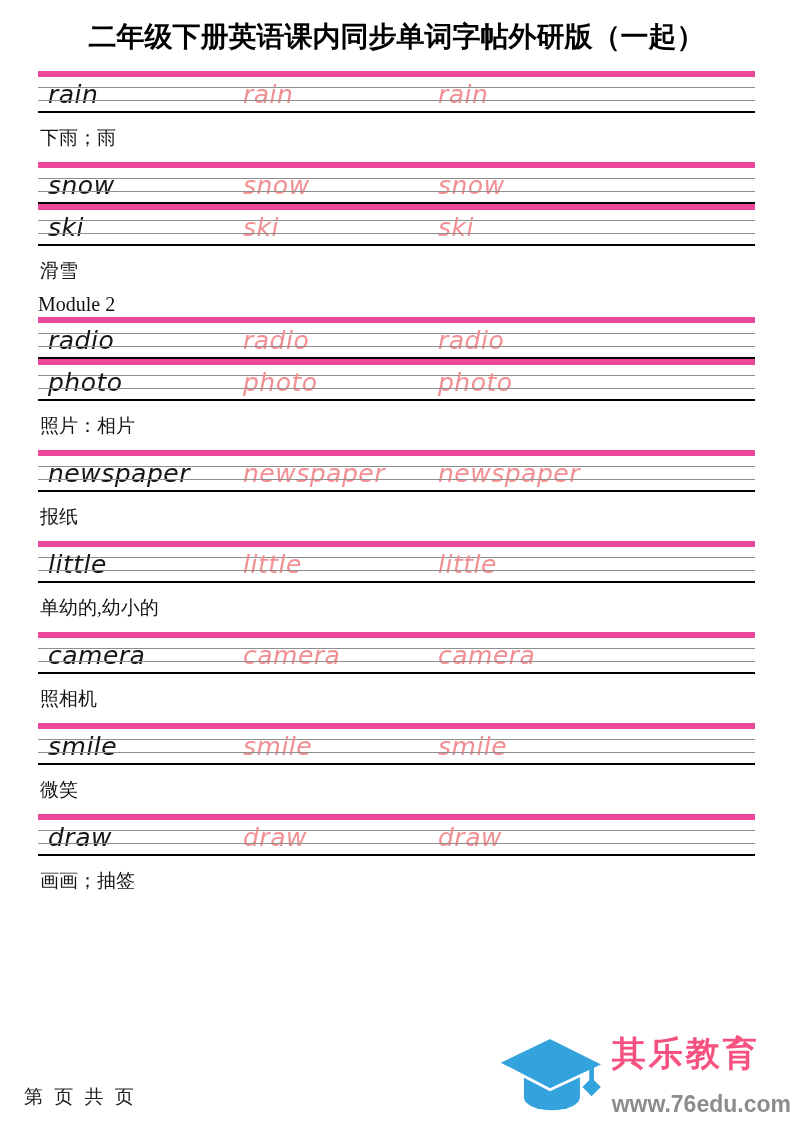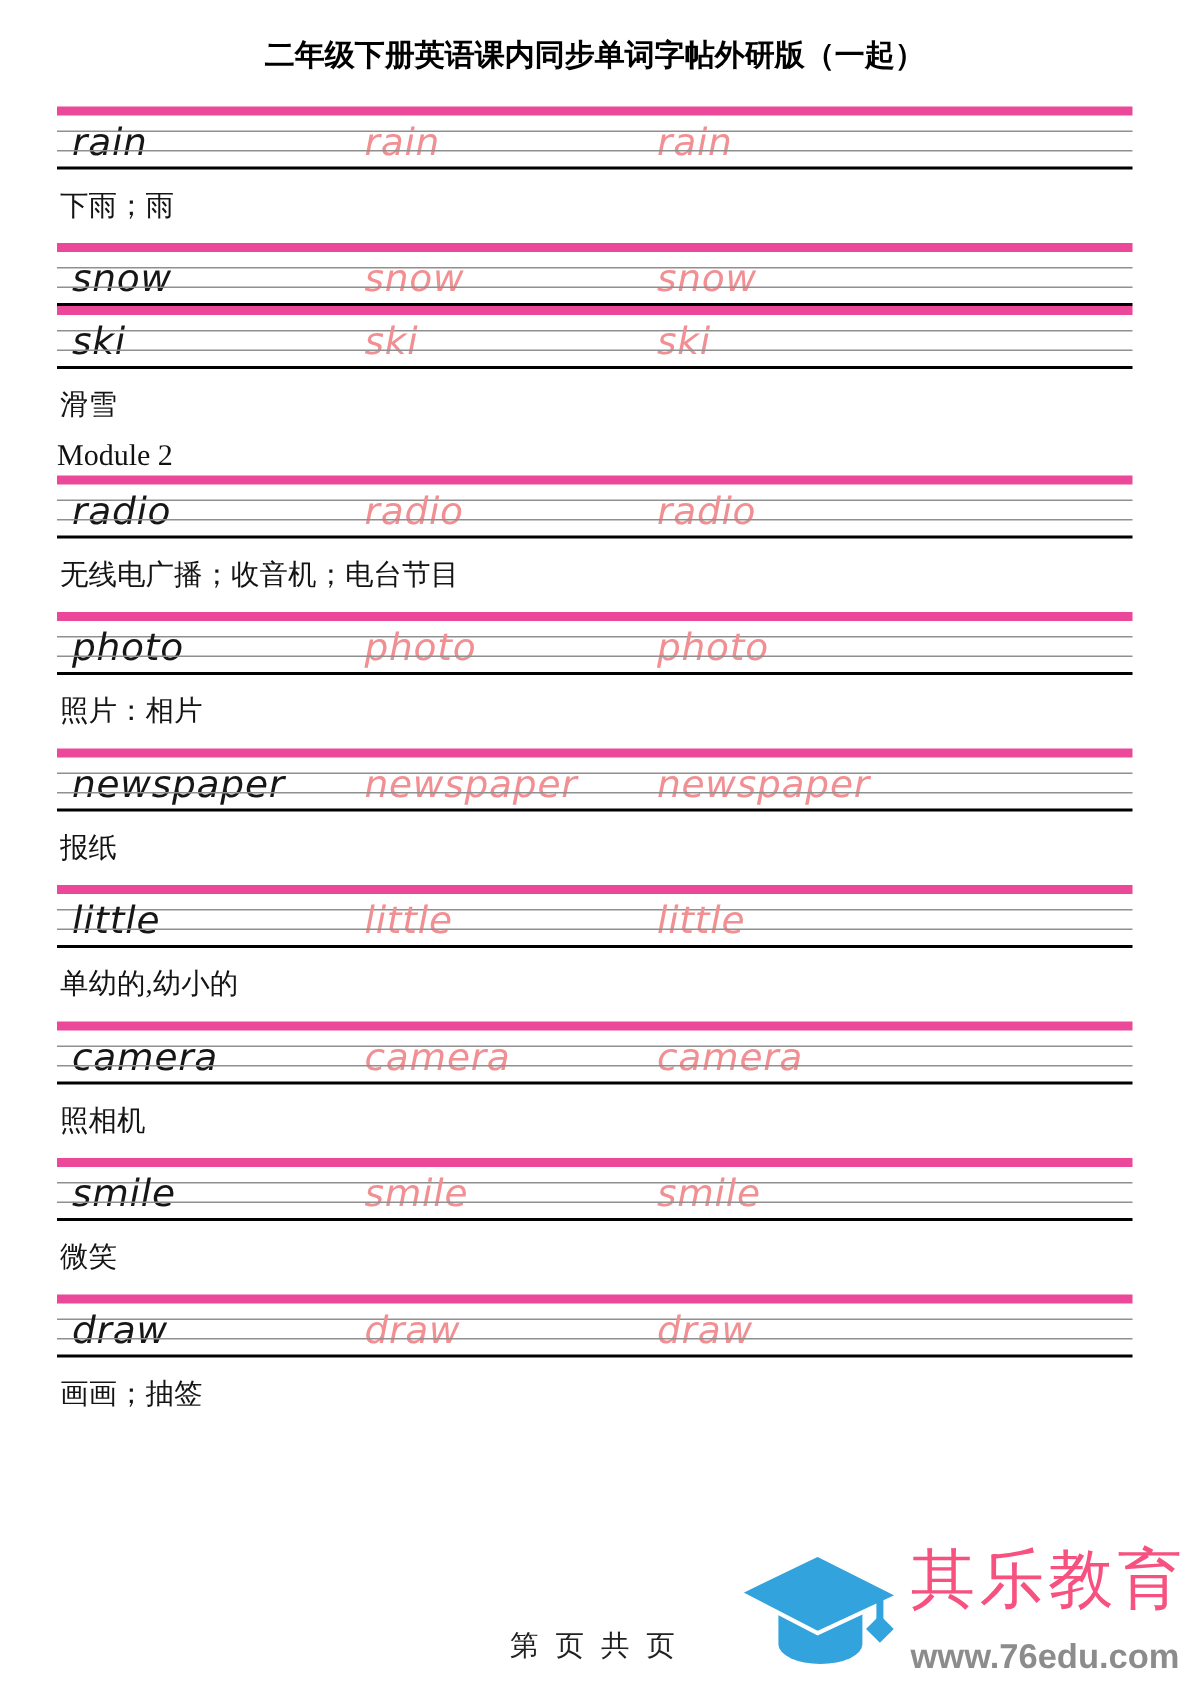--- a/index.html
+++ b/index.html
@@ -10,21 +10,21 @@
     font-family: "Liberation Serif", serif;
     color: #111;
     overflow: hidden;
   }
   .page-title {
     padding-top: 17px;
     margin-bottom: 14px;
     text-align: center;
     font-family: "Liberation Sans", sans-serif;
     font-weight: bold;
-    font-size: 20px;
+    font-size: 28px;
     line-height: 40px;
     color: #000;
   }
   .content { margin: 0 38px; }
 
   
   .guide {
     position: relative;
     height: 42px;
     border-top: 6px solid #ec4899;
@@ -64,38 +64,38 @@
     font-family: "Liberation Serif", serif;
     font-size: 20px;
     line-height: 26px;
     margin: -4px 0 0 0;
     color: #111;
   }
 
   .page-footer {
     position: absolute;
     left: 0; right: 0; bottom: 12px;
-    text-align: center;
     font-family: "Liberation Sans", sans-serif;
     font-size: 19px;
     letter-spacing: 3px;
     color: #222;
+    padding-left: 24px;
   }
 
   .logo {
     position: absolute;
     right: 2px; bottom: 4px;
     display: flex;
     align-items: center;
   }
   .logo-text { display: flex; flex-direction: column; align-items: flex-start; }
   .logo-name {
     font-family: "Liberation Sans", sans-serif;
-    font-weight: normal;
-    font-size: 43px;
+    font-weight: bold;
+    font-size: 34px;
     line-height: 44px;
     letter-spacing: 3px;
     color: #F6517F;
   }
   .logo-url {
     font-family: "Liberation Sans", sans-serif;
     font-weight: bold;
     font-size: 23px;
     line-height: 25px;
     color: #8C8C8C;
@@ -134,21 +134,20 @@
     </div>
     <div class="meaning">滑雪</div>
   </div>
 <div class="section-label">Module 2</div>
   <div class="entry">
     <div class="guide">
       <span class="word main">radio</span>
       <span class="word t1 trace">radio</span>
       <span class="word t2 trace">radio</span>
     </div>
-    <div class="meaning">无线电广播；收音机；电台节目</div>
   </div>
 
   <div class="entry">
     <div class="guide">
       <span class="word main">photo</span>
       <span class="word t1 trace">photo</span>
       <span class="word t2 trace">photo</span>
     </div>
     <div class="meaning">照片：相片</div>
   </div>

